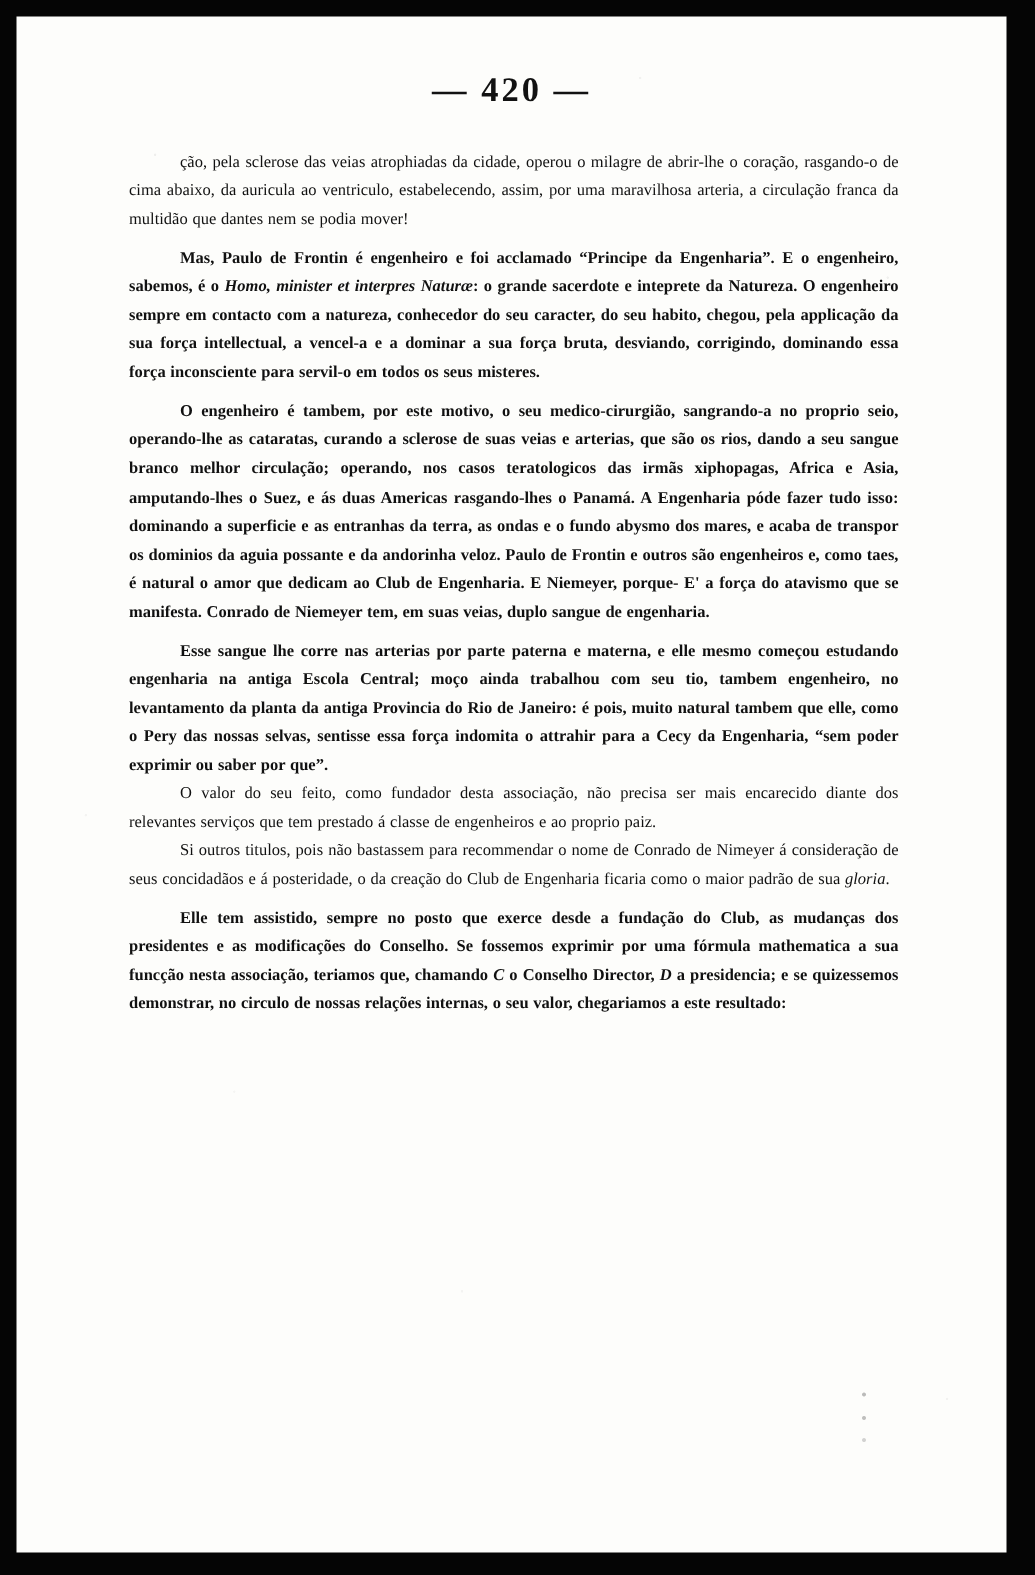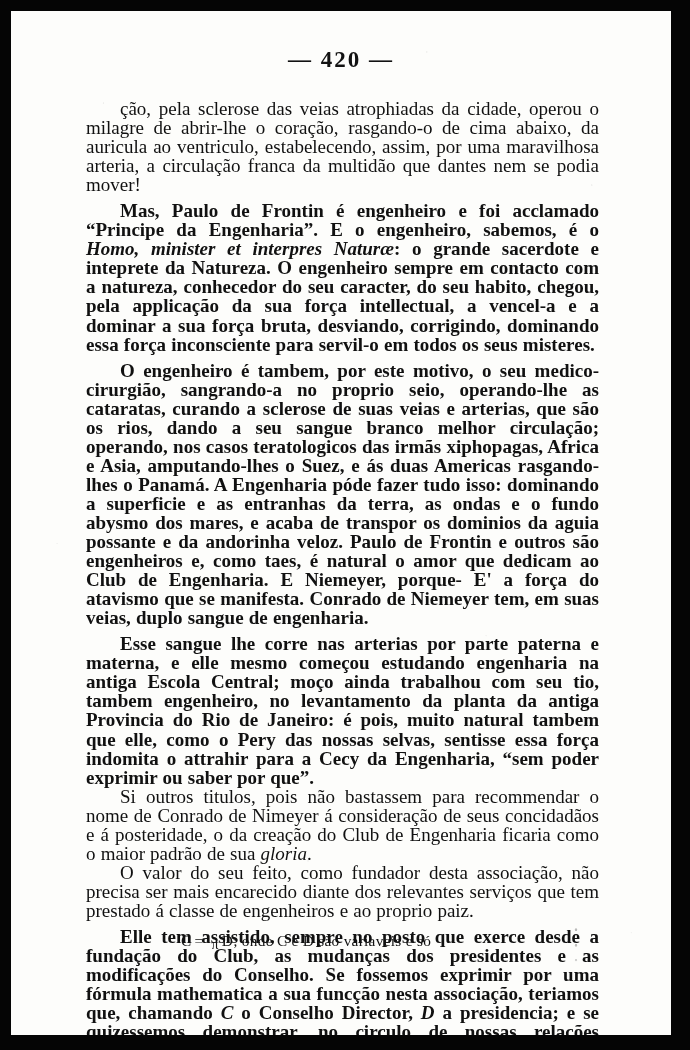--- a/index.html
+++ b/index.html
@@ -70,21 +70,21 @@
     position: absolute;
     left: 75px;
     top: 88px;
     width: 513px;
   }
 
   p.para {
     margin: 0 0 0 0;
     text-indent: 34px;
     text-align: justify;
-    font-size: 19px;
+    font-size: 11px;
     line-height: 19.05px;
     color: #111111;
     font-family: "Liberation Serif", "DejaVu Serif", serif;
     word-spacing: 0.4px;
     -webkit-font-smoothing: none;
   }
   p.para.gap {
     margin-top: 7px;
     font-weight: bold;
   }
@@ -150,28 +150,27 @@
     <div id="text-column">
 
       <p class="para">ção, pela sclerose das veias atrophiadas da cidade, operou o milagre de abrir-lhe o coração, rasgando-o de cima abaixo, da auricula ao ventriculo, estabelecendo, assim, por uma maravilhosa arteria, a circulação franca da multidão que dantes nem se podia mover!</p>
 
       <p class="para gap"><span>Mas, Paulo de Frontin é engenheiro e foi acclamado “Principe da Engenharia”. E o engenheiro, sabemos, é o </span><i>Homo, minister et interpres Naturæ</i><span>: o grande sacerdote e inteprete da Natureza. O engenheiro sempre em contacto com a natureza, conhecedor do seu caracter, do seu habito, chegou, pela applicação da sua força intellectual, a vencel-a e a dominar a sua força bruta, desviando, corrigindo, dominando essa força inconsciente para servil-o em todos os seus misteres.</span></p>
 
       <p class="para gap">O engenheiro é tambem, por este motivo, o seu medico-cirurgião, sangrando-a no proprio seio, operando-lhe as cataratas, curando a sclerose de suas veias e arterias, que são os rios, dando a seu sangue branco melhor circulação; operando, nos casos teratologicos das irmãs xiphopagas, Africa e Asia, amputando-lhes o Suez, e ás duas Americas rasgando-lhes o Panamá. A Engenharia póde fazer tudo isso: dominando a superficie e as entranhas da terra, as ondas e o fundo abysmo dos mares, e acaba de transpor os dominios da aguia possante e da andorinha veloz. Paulo de Frontin e outros são engenheiros e, como taes, é natural o amor que dedicam ao Club de Engenharia. E Niemeyer, porque- E' a força do atavismo que se manifesta. Conrado de Niemeyer tem, em suas veias, duplo sangue de engenharia.</p>
 
       <p class="para gap">Esse sangue lhe corre nas arterias por parte paterna e materna, e elle mesmo começou estudando engenharia na antiga Escola Central; moço ainda trabalhou com seu tio, tambem engenheiro, no levantamento da planta da antiga Provincia do Rio de Janeiro: é pois, muito natural tambem que elle, como o Pery das nossas selvas, sentisse essa força indomita o attrahir para a Cecy da Engenharia, “sem poder exprimir ou saber por que”.</p>
 
+      <p class="para">O valor do seu feito, como fundador desta associação, não precisa ser mais encarecido diante dos relevantes serviços que tem prestado á classe de engenheiros e ao proprio paiz.</p>
+
       <p class="para"><span>Si outros titulos, pois não bastassem para recommendar o nome de Conrado de Nimeyer á consideração de seus concidadãos e á posteridade, o da creação do Club de Engenharia ficaria como o maior padrão de sua </span><i>gloria</i><span>.</span></p>
-
-      <p class="para">O valor do seu feito, como fundador desta associação, não precisa ser mais encarecido diante dos relevantes serviços que tem prestado á classe de engenheiros e ao proprio paiz.</p>
 
       <p class="para gap"><span>Elle tem assistido, sempre no posto que exerce desde a fundação do Club, as mudanças dos presidentes e as modificações do Conselho. Se fossemos exprimir por uma fórmula mathematica a sua funcção nesta associação, teriamos que, chamando </span><i>C</i><span> o Conselho Director, </span><i>D</i><span> a presidencia; e se quizessemos demonstrar, no circulo de nossas relações internas, o seu valor, chegariamos a este resultado:</span></p>
 
     </div>
 
     <div id="formula-block">
-      <div class="formula-line-1"><span>C</span><span class="eqsign">=</span><span class="pi-sym">π</span><span>D; onde C e D são variaveis e só</span></div>
     </div>
 
     <div id="right-margin-speckle"></div>
 
   </div>
 </div>
 
 </body></html>

